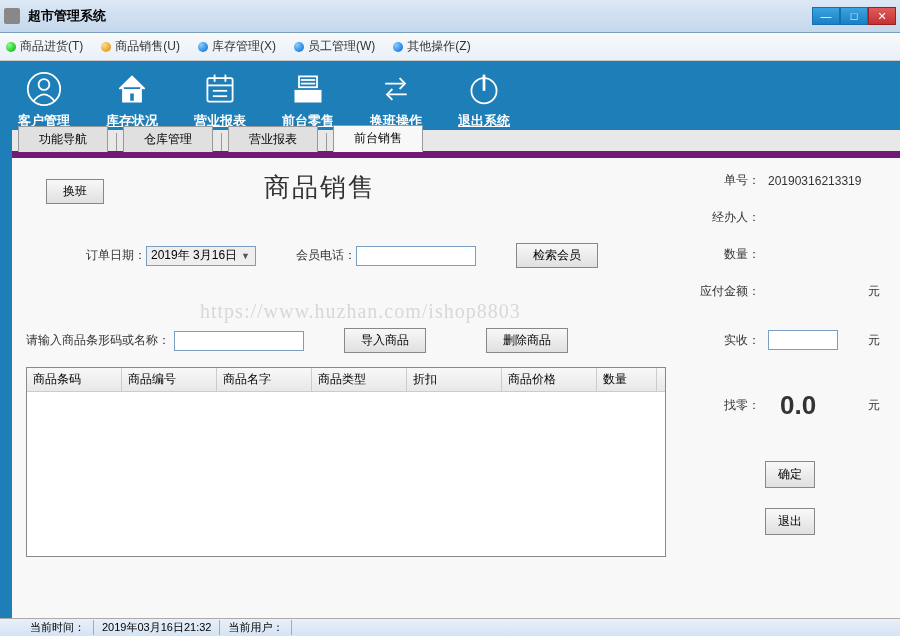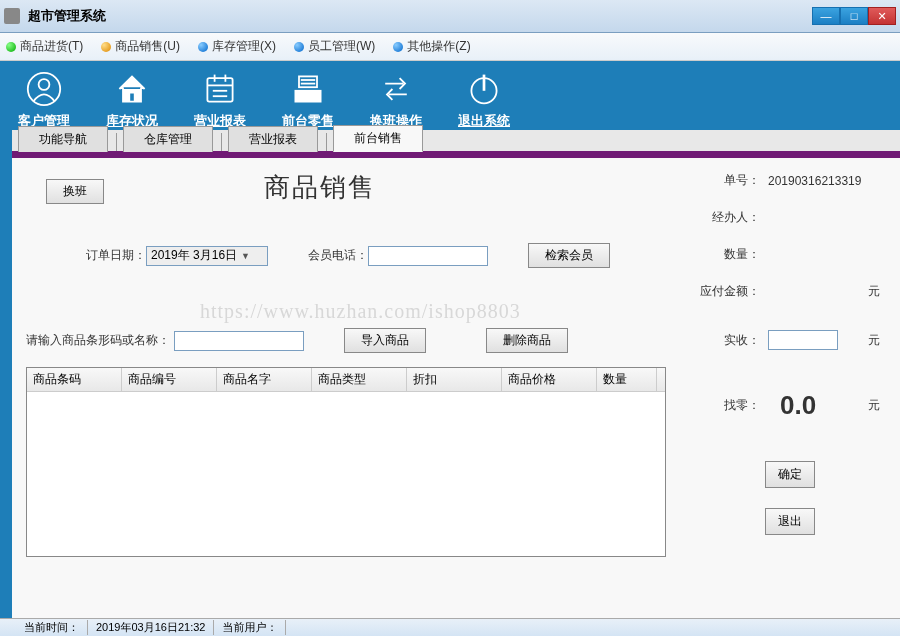--- a/index.html
+++ b/index.html
@@ -51,21 +51,21 @@
     .input { border: 1px solid #7a9ec0; height: 20px; padding: 0 4px; font-size: 12px; background: white; }
     .dropdown { border: 1px solid #7a9ec0; height: 20px; padding: 0 4px; font-size: 12px; background: #eee; display: flex; align-items: center; gap: 4px; }
     .dd-arrow { font-size: 9px; color: #555; }
     
     .grid { border: 1px solid #888; background: white; width: 640px; height: 190px; overflow: auto; }
     .grid-header { display: flex; background: linear-gradient(#f8f8f8, #e8e8e8); border-bottom: 1px solid #ccc; }
     .grid-col { padding: 3px 6px; border-right: 1px solid #ccc; font-size: 12px; }
     
     .change-amt { font-size: 26px; font-weight: bold; color: #333; }
     
-    .statusbar { position: absolute; bottom: 0; left: 0; right: 0; height: 18px; background: linear-gradient(#e8f0f8, #d4e4f4); display: flex; align-items: center; padding: 0 16px; font-size: 11px; border-top: 1px solid #aaa; }
+    .statusbar { position: absolute; bottom: 0; left: 0; right: 0; height: 18px; background: linear-gradient(#e8f0f8, #d4e4f4); display: flex; align-items: center; padding: 0 22px; font-size: 11px; border-top: 1px solid #aaa; }
     .status-seg { padding: 0 8px; border-right: 1px solid #aaa; }
     
     .watermark { position: absolute; top: 300px; left: 200px; font-size: 20px; color: rgba(120,120,120,0.25); font-family: serif; letter-spacing: 1px; z-index: 100; pointer-events: none; }
   </style>
 </head>
 <body>
 
 <div class="titlebar">
   <div class="titlebar-icon"></div>
   <div class="titlebar-title">超市管理系统</div>
@@ -176,21 +176,21 @@
 
   <div class="content">
     <div class="main-left">
       <div class="row">
         <button class="btn" style="margin-left:20px">换班</button>
         <div class="page-title" style="margin-left:160px">商品销售</div>
       </div>
 
       <div class="row" style="margin-top:30px; margin-left:60px">
         <span class="label">订单日期：</span>
-        <div class="dropdown" style="width:122px">
+        <div class="dropdown" style="width:110px">
           <span>2019年 3月16日</span>
           <span class="dd-arrow">▼</span>
         </div>
         <span class="label" style="margin-left:40px">会员电话：</span>
         <input class="input" style="width: 120px;" value="">
         <button class="btn" style="margin-left:40px">检索会员</button>
       </div>
 
       <div class="row" style="margin-top:60px">
         <span class="label">请输入商品条形码或名称：</span>

